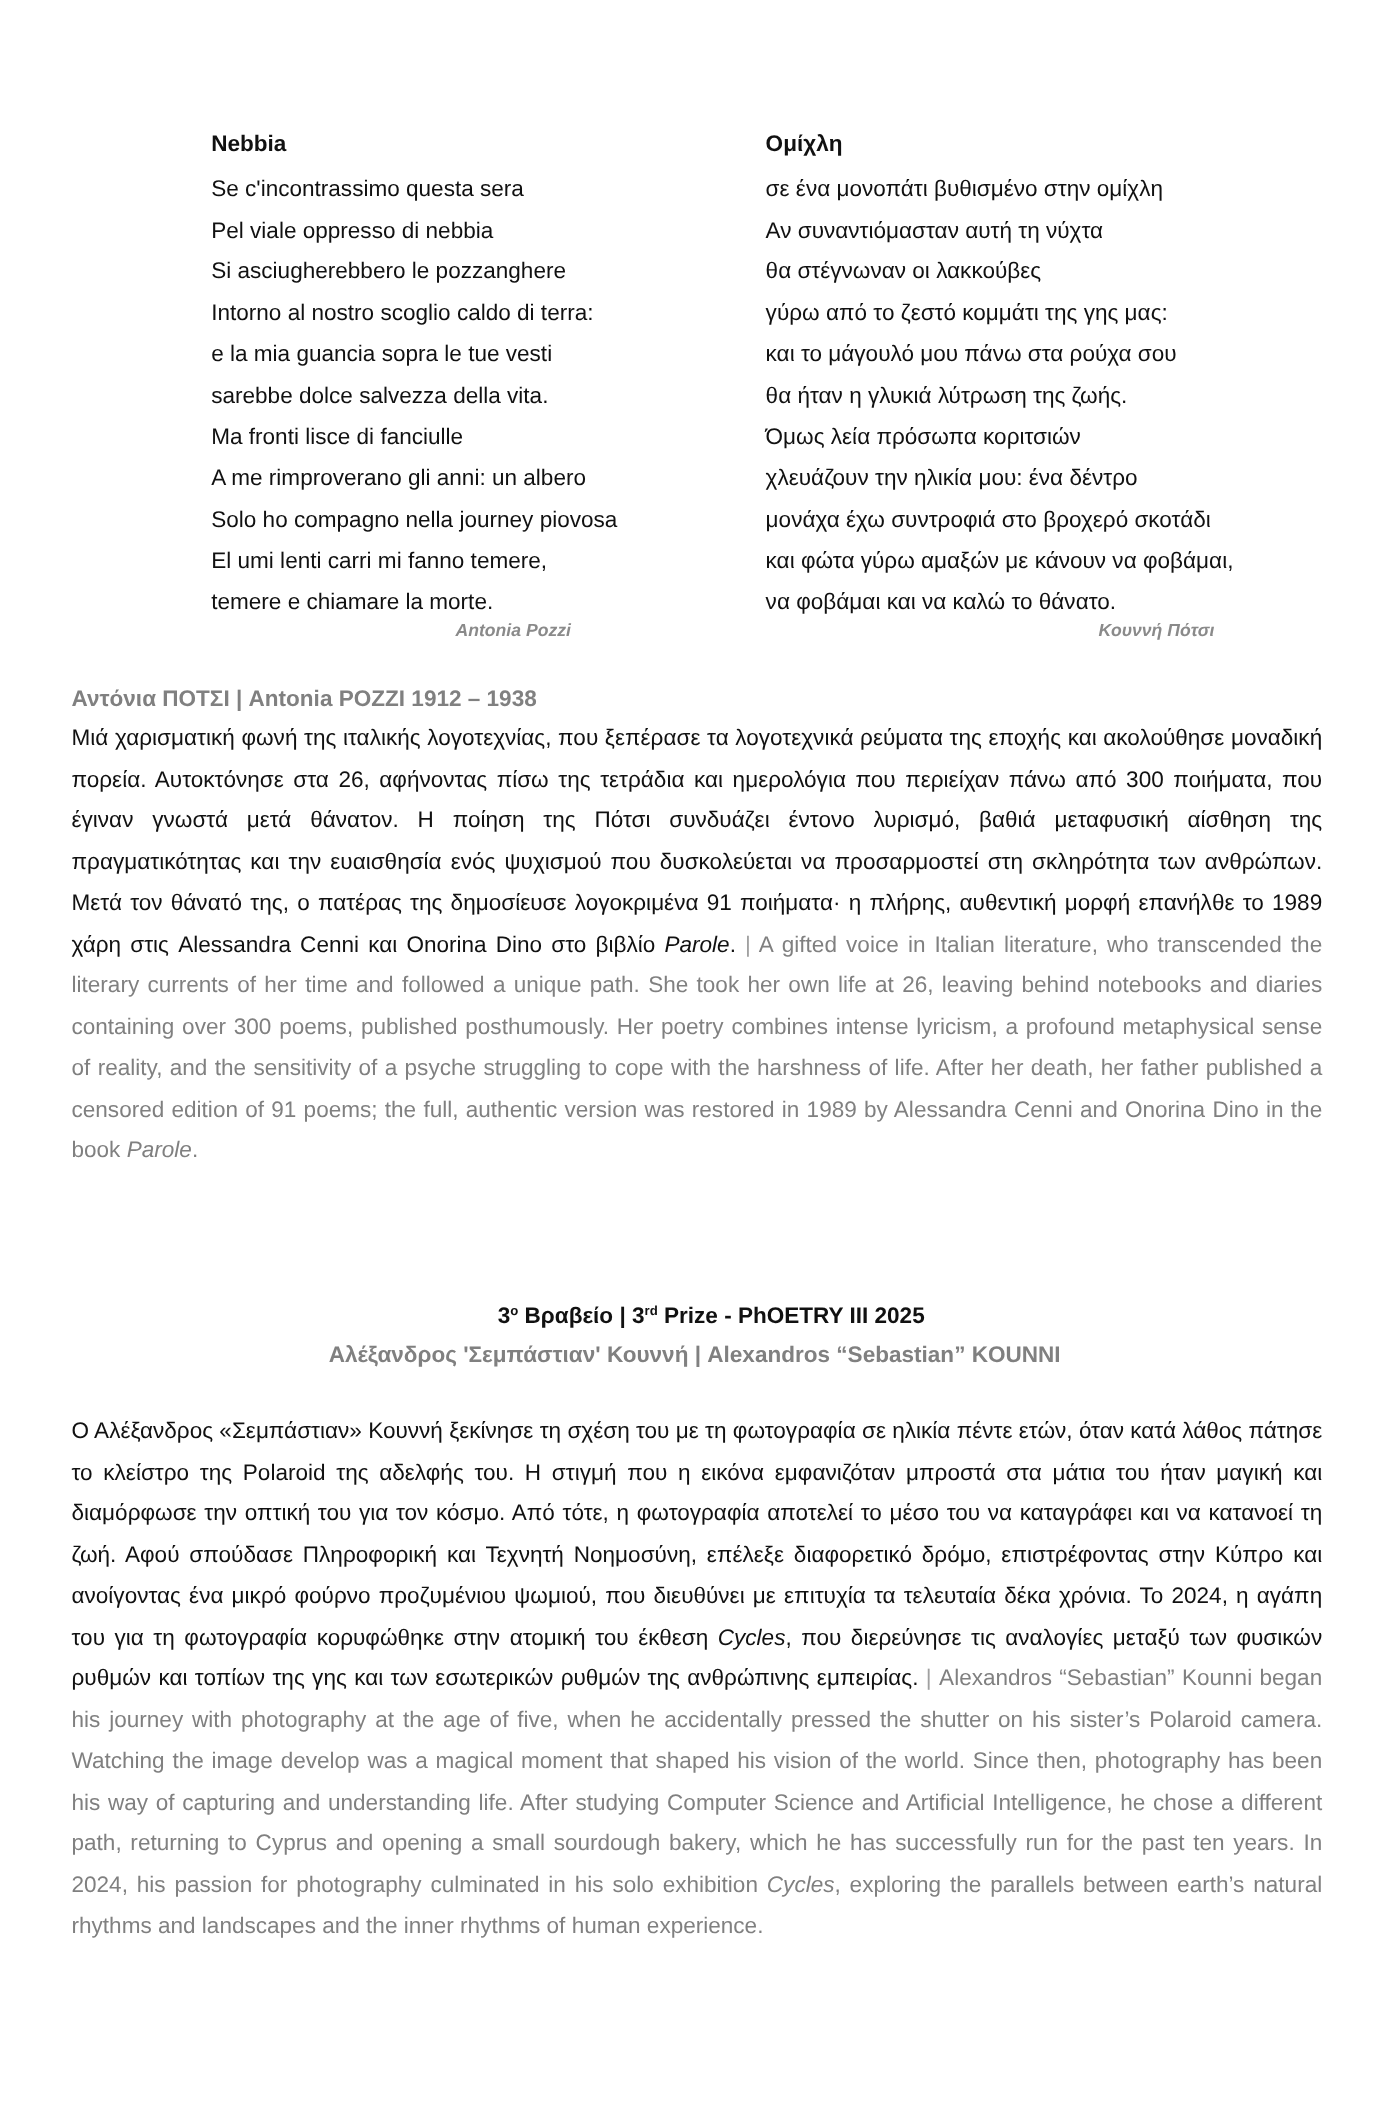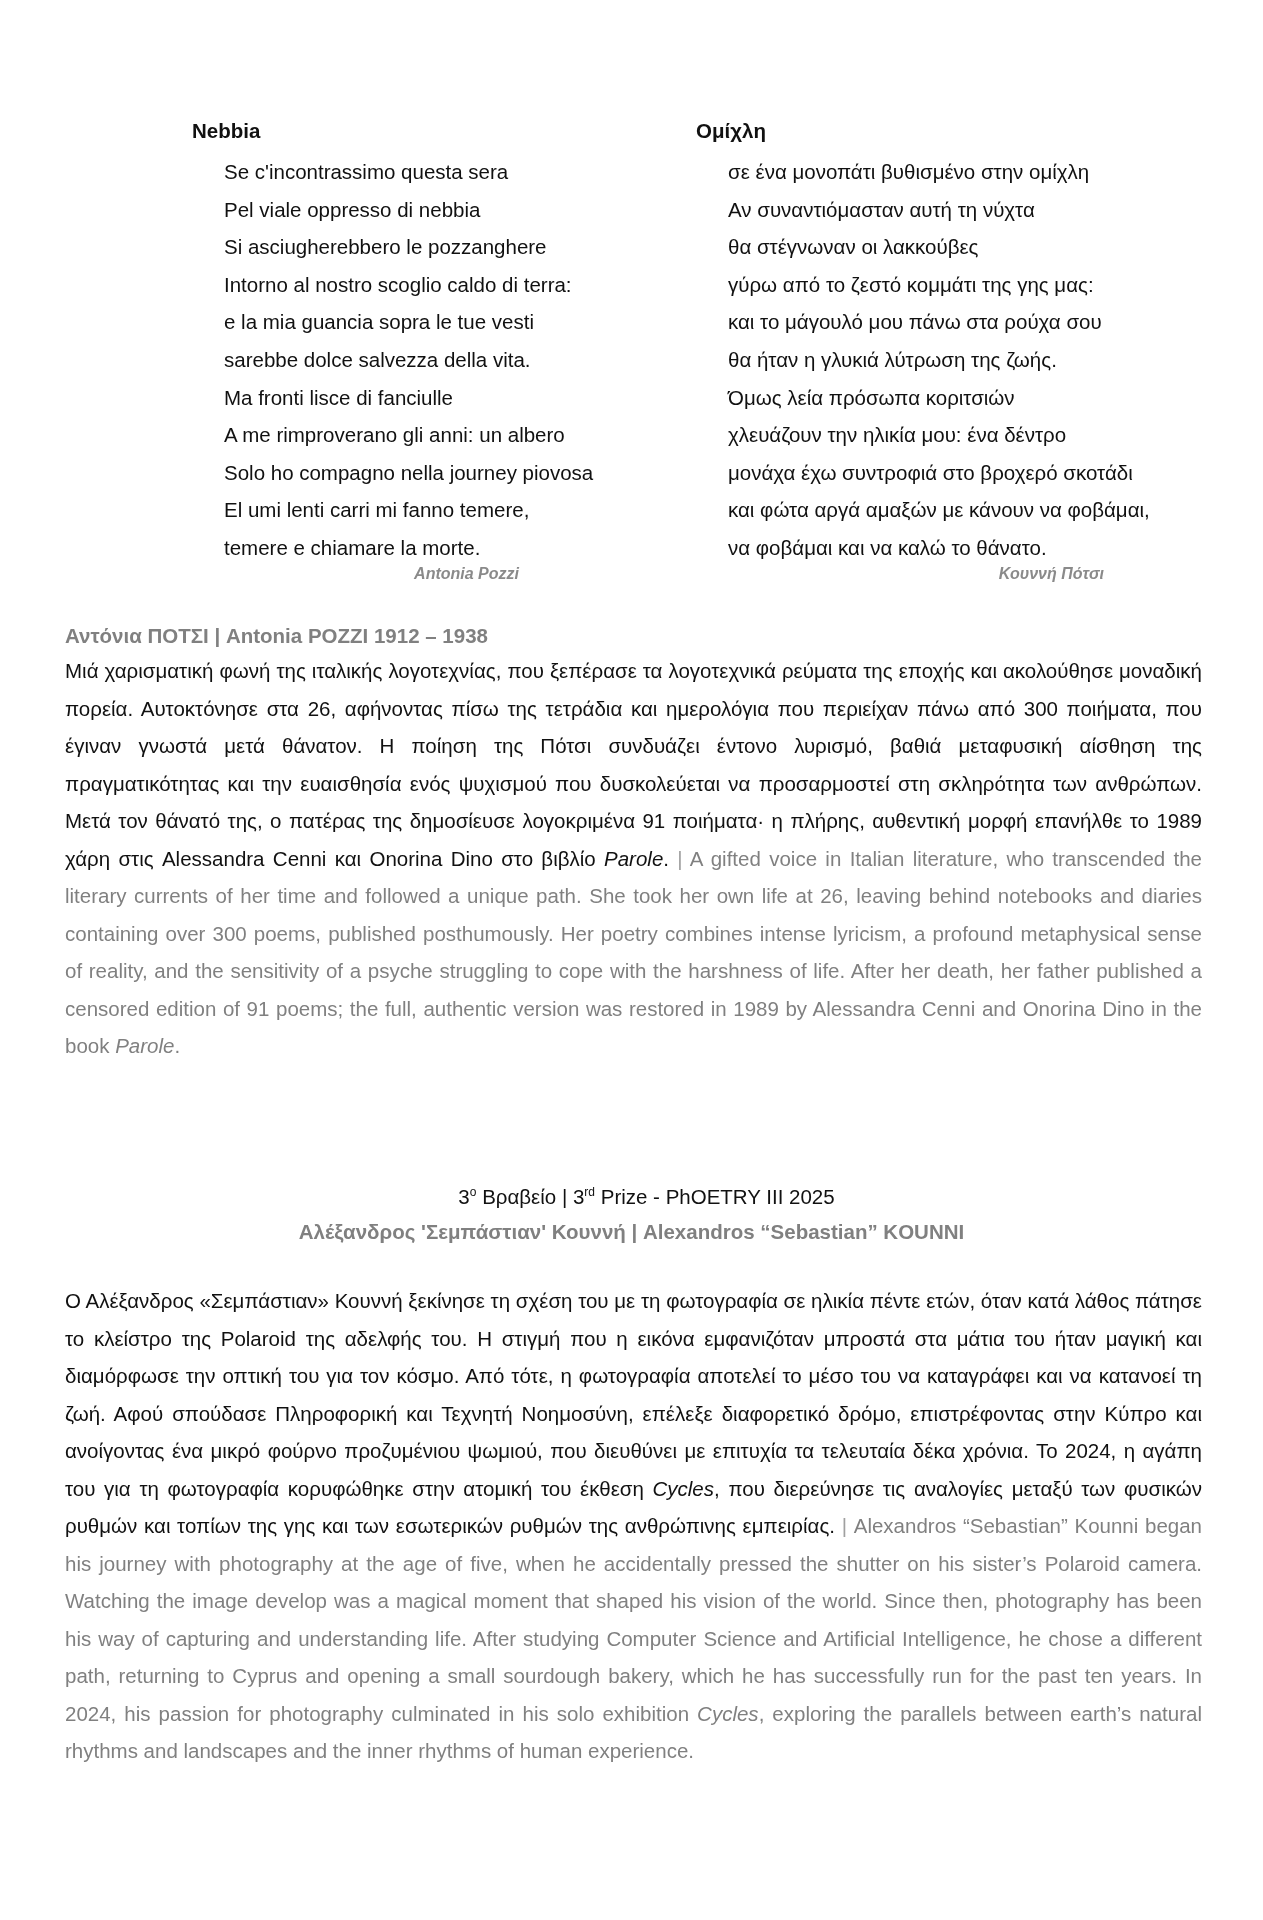--- a/index.html
+++ b/index.html
@@ -5,42 +5,42 @@
   html, body { margin: 0; padding: 0; background: #ffffff; }
   body {
     width: 1263px; height: 1920px; position: relative; overflow: hidden;
     font-family: "Liberation Sans", sans-serif; color: #111111;
   }
   .poems { position: absolute; top: 104px; left: 0; width: 1263px; height: 480px; }
   .poem { position: absolute; top: 12px; }
   .poem.it { left: 192px; width: 440px; }
   .poem.gr { left: 696px; width: 500px; }
   .poem-title { font-weight: bold; font-size: 20.5px; line-height: 30px; height: 30px; margin: 0 0 7px 0; }
-  .poem-line { font-size: 20.5px; line-height: 37.6px; white-space: nowrap; margin-left: 32px; }
+  .poem-line { font-size: 20.5px; line-height: 37.6px; white-space: nowrap; }
   .poem-author {
     font-weight: bold; font-style: italic; font-size: 16px; color: #8a8a8a;
     text-align: right; line-height: 22px; margin-top: -4px;
   }
   .poem.it .poem-author { width: 327px; }
   .poem.gr .poem-author { width: 408px; }
 
   .section { position: absolute; left: 65px; width: 1137px; }
   .bio1 { top: 620px; }
   .bio-heading {
     font-weight: bold; font-size: 20.5px; color: #808080; line-height: 32px; height: 32px;
   }
   .bio-text {
     font-size: 20.5px; line-height: 37.5px; text-align: justify; margin: 0;
   }
   .bio-text .en { color: #808080; }
   .bio-text .sep { color: #a0a0a0; }
   .bio-text i { font-style: italic; }
 
   .prize { position: absolute; top: 1180px; left: 0; width: 1263px; text-align: center; }
-  .prize-title { font-weight: normal; font-size: 20.5px; line-height: 34px; color: #111; margin-left: 30px; }
+  .prize-title { font-weight: bold; font-size: 20.5px; line-height: 34px; color: #111; margin-left: 30px; }
   .prize-title sup { font-size: 12px; line-height: 0; vertical-align: 8px; }
   .prize-name { font-weight: bold; font-size: 20.5px; line-height: 36px; color: #808080; }
 
   .bio2 { top: 1282px; }
 </style>
 </head>
 <body>
 
 <div class="poems">
   <div class="poem it">
@@ -66,21 +66,21 @@
     <div>
       <div class="poem-line">σε ένα μονοπάτι βυθισμένο στην ομίχλη</div>
       <div class="poem-line">Αν συναντιόμασταν αυτή τη νύχτα</div>
       <div class="poem-line">θα στέγνωναν οι λακκούβες</div>
       <div class="poem-line">γύρω από το ζεστό κομμάτι της γης μας:</div>
       <div class="poem-line">και το μάγουλό μου πάνω στα ρούχα σου</div>
       <div class="poem-line">θα ήταν η γλυκιά λύτρωση της ζωής.</div>
       <div class="poem-line">Όμως λεία πρόσωπα κοριτσιών</div>
       <div class="poem-line">χλευάζουν την ηλικία μου: ένα δέντρο</div>
       <div class="poem-line">μονάχα έχω συντροφιά στο βροχερό σκοτάδι</div>
-      <div class="poem-line">και φώτα αργά αμαξών με κάνουν να φοβάμαι,</div>
+      <div class="poem-line">και φώτα γύρω αμαξών με κάνουν να φοβάμαι,</div>
       <div class="poem-line">να φοβάμαι και να καλώ το θάνατο.</div>
     </div>
     <div class="poem-author">Κουννή Πότσι</div>
   </div>
 </div>
 
 <div class="section bio1">
   <div class="bio-heading">Αντόνια ΠΟΤΣΙ | Antonia POZZI 1912 – 1938</div>
   <p class="bio-text"><span>Μιά χαρισματική φωνή της ιταλικής λογοτεχνίας, που ξεπέρασε τα λογοτεχνικά ρεύματα της εποχής και ακολούθησε μοναδική πορεία. Αυτοκτόνησε στα 26, αφήνοντας πίσω της τετράδια και ημερολόγια που περιείχαν πάνω από 300 ποιήματα, που έγιναν γνωστά μετά θάνατον. Η ποίηση της Πότσι συνδυάζει έντονο λυρισμό, βαθιά μεταφυσική αίσθηση της πραγματικότητας και την ευαισθησία ενός ψυχισμού που δυσκολεύεται να προσαρμοστεί στη σκληρότητα των ανθρώπων. Μετά τον θάνατό της, ο πατέρας της δημοσίευσε λογοκριμένα 91 ποιήματα· η πλήρης, αυθεντική μορφή επανήλθε το 1989 χάρη στις Alessandra Cenni και Onorina Dino στο βιβλίο</span> <i>Parole</i><span>.</span><span class="sep"> | </span><span class="en">A gifted voice in Italian literature, who transcended the literary currents of her time and followed a unique path. She took her own life at 26, leaving behind notebooks and diaries containing over 300 poems, published posthumously. Her poetry combines intense lyricism, a profound metaphysical sense of reality, and the sensitivity of a psyche struggling to cope with the harshness of life. After her death, her father published a censored edition of 91 poems; the full, authentic version was restored in 1989 by Alessandra Cenni and Onorina Dino in the book</span><span class="en"> </span><i class="en">Parole</i><span class="en">.</span></p>
 </div>

